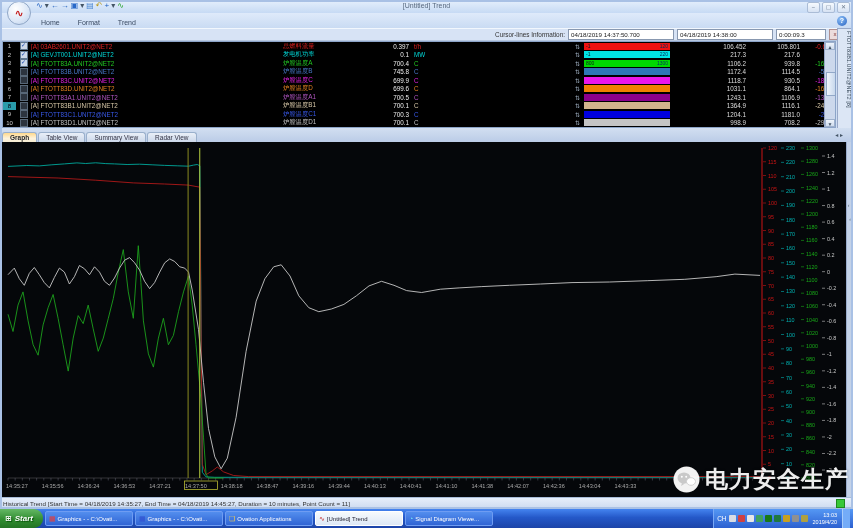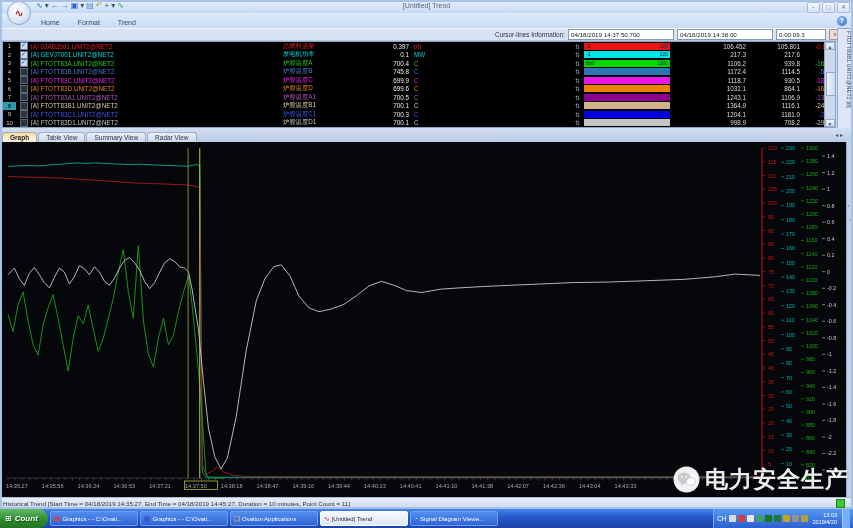--- a/index.html
+++ b/index.html
@@ -737,21 +737,21 @@
     <span class="wm-text">电力安全生产</span>
   </div>
 
   <div class="statusbar">Historical Trend [Start Time = 04/18/2019 14:35:27, End Time = 04/18/2019 14:45:27, Duration = 10 minutes, Point Count = 11]</div>
   <div class="statusdot"></div>
   <div class="appframe"></div>
 
   <div class="taskbar">
     <div class="startbtn">
       <span class="startflag">⊞</span>
-      <span>Count</span>
+      <span>Start</span>
     </div>
     <div id="taskbtns" style="display:flex;flex:1;overflow:hidden;">
         <div class="tbtn">
           <span class="tbtn-ic" style="color: rgb(224, 64, 64);">▦</span>
           <span>Graphics - - C:\Ovati...</span>
         </div>
         <div class="tbtn">
           <span class="tbtn-ic" style="color: rgb(48, 80, 208);">▦</span>
           <span>Graphics - - C:\Ovati...</span>
         </div>

